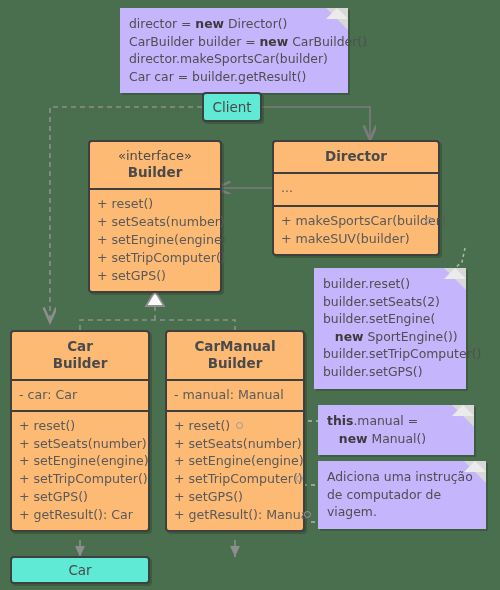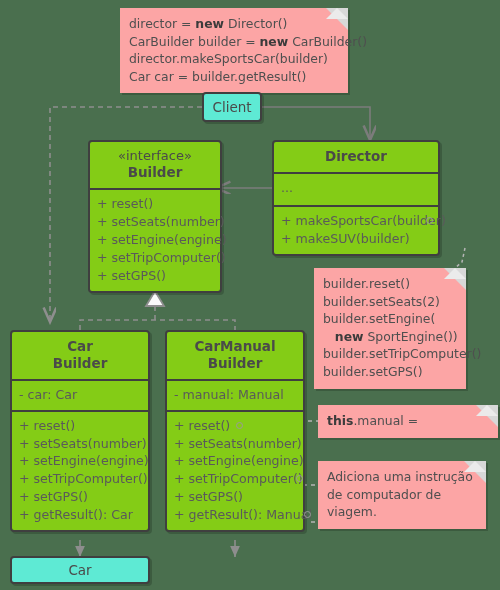--- a/index.html
+++ b/index.html
@@ -25,21 +25,21 @@
     position: absolute;
     left: 0; top: 0;
     width: 500px;
     height: 590px;
     pointer-events: none;
   }
 
   
   .uml-box {
     position: absolute;
-    background: #84cc16;
+    background: #fdba74;
     border: 2px solid #3f3f3f;
     border-radius: 4px;
     box-sizing: border-box;
     color: #4a4a4a;
     box-shadow: 2px 2px 0 rgba(0,0,0,0.18);
   }
   .uml-title {
     text-align: center;
     font-weight: bold;
     font-size: 13.5px;
@@ -81,21 +81,21 @@
     justify-content: center;
     font-weight: normal;
     font-size: 13.5px;
     color: #4a4a4a;
     box-shadow: 2px 2px 0 rgba(0,0,0,0.18);
   }
 
   
   .note {
     position: absolute;
-    background: #fca5a5;
+    background: #c4b5fd;
     box-sizing: border-box;
     font-size: 12.4px;
     line-height: 1.42;
     color: #4f4f4f;
     padding: 7px 9px 8px 9px;
     box-shadow: 2px 2px 0 rgba(0,0,0,0.18);
   }
   .note::after {
     content: "";
     position: absolute;
@@ -266,22 +266,23 @@
         <span class="anchor-dot" style="left:122px; top:5px;"></span>
       </div>
       <div class="row">+ setGPS()</div>
       <div class="row">
         <span>+ getResult(): Manual</span>
         <span class="anchor-dot" style="left:130px; top:5px;"></span>
       </div>
     </div>
   </div>
 
-  <div class="note" style="left:318px; top:405px; width:180px;">
+  <div class="note" style="left:318px; top:405px; width:156px;">
     <div class="line"><span></span><b>this</b><span>.manual =</span></div>
+    <div class="line"><span>   </span><b>new</b><span> Manual()</span></div>
   </div>
 
   <div class="note wrap" style="left:318px; top:461px; width:168px;">
     <div class="line">Adiciona uma instrução de computador de viagem.</div>
   </div>
 
 
   <div class="plain-box" style="left:10px; top:556px; width:140px; height:28px;">
     <span>Car</span>
   </div>

